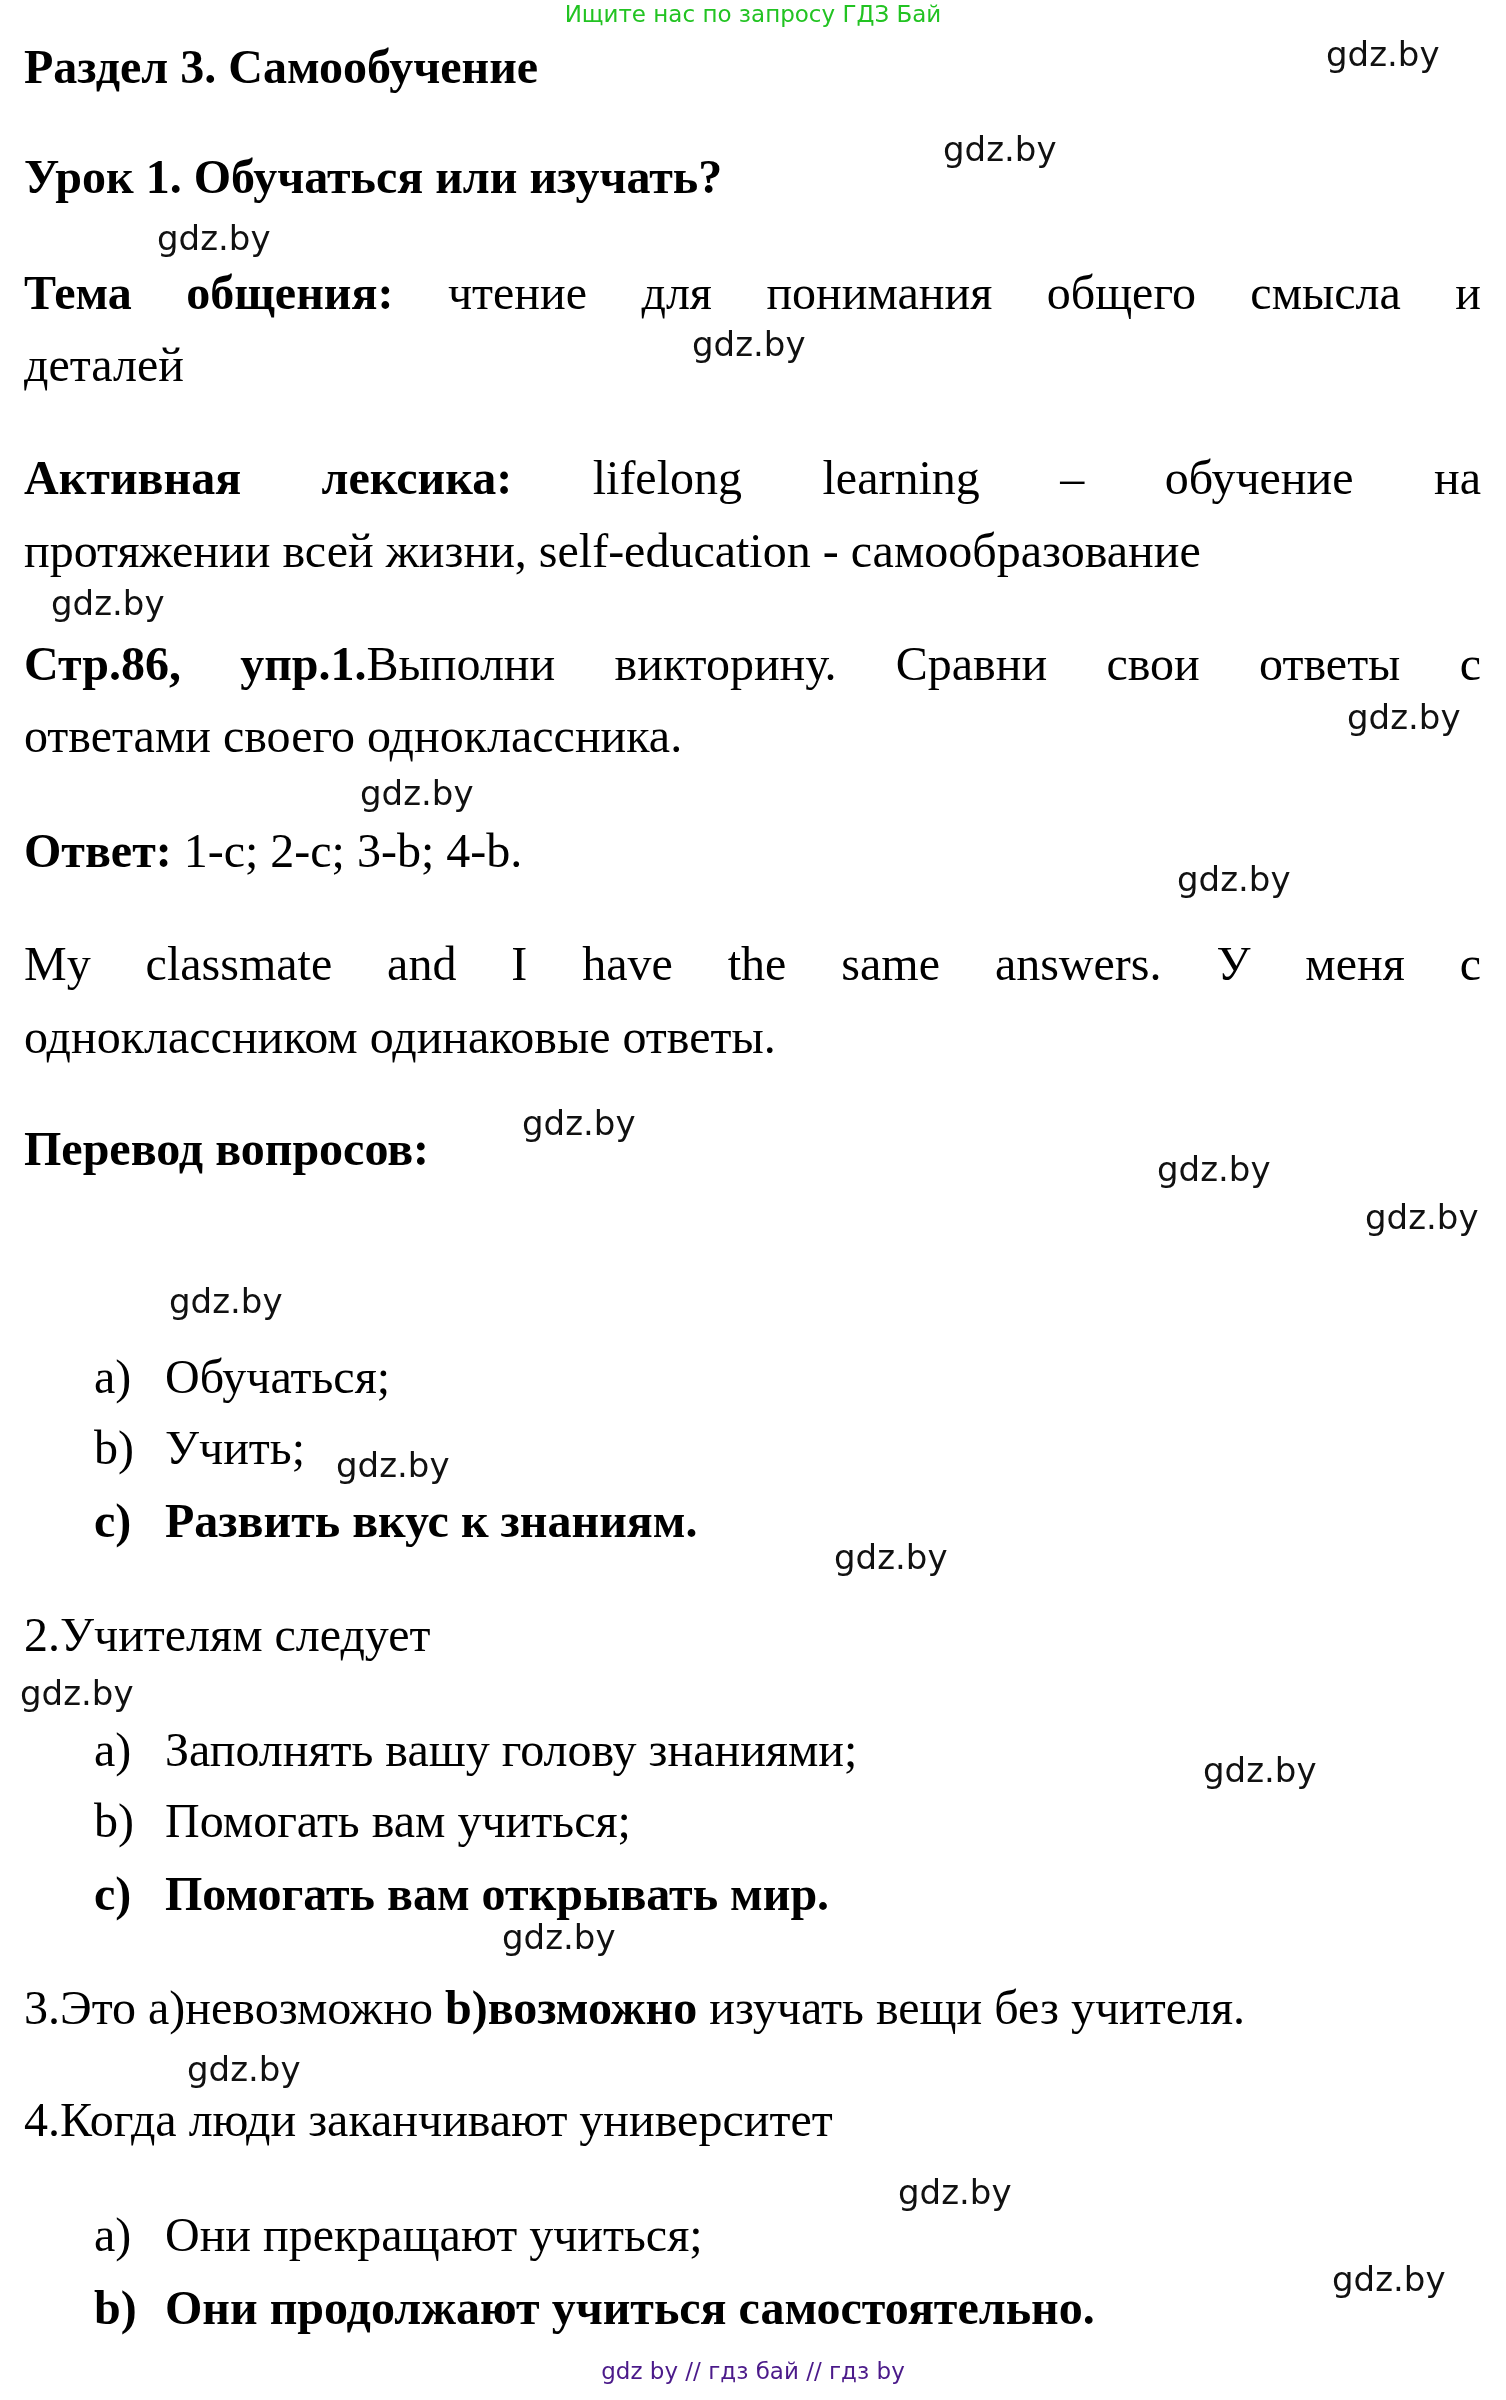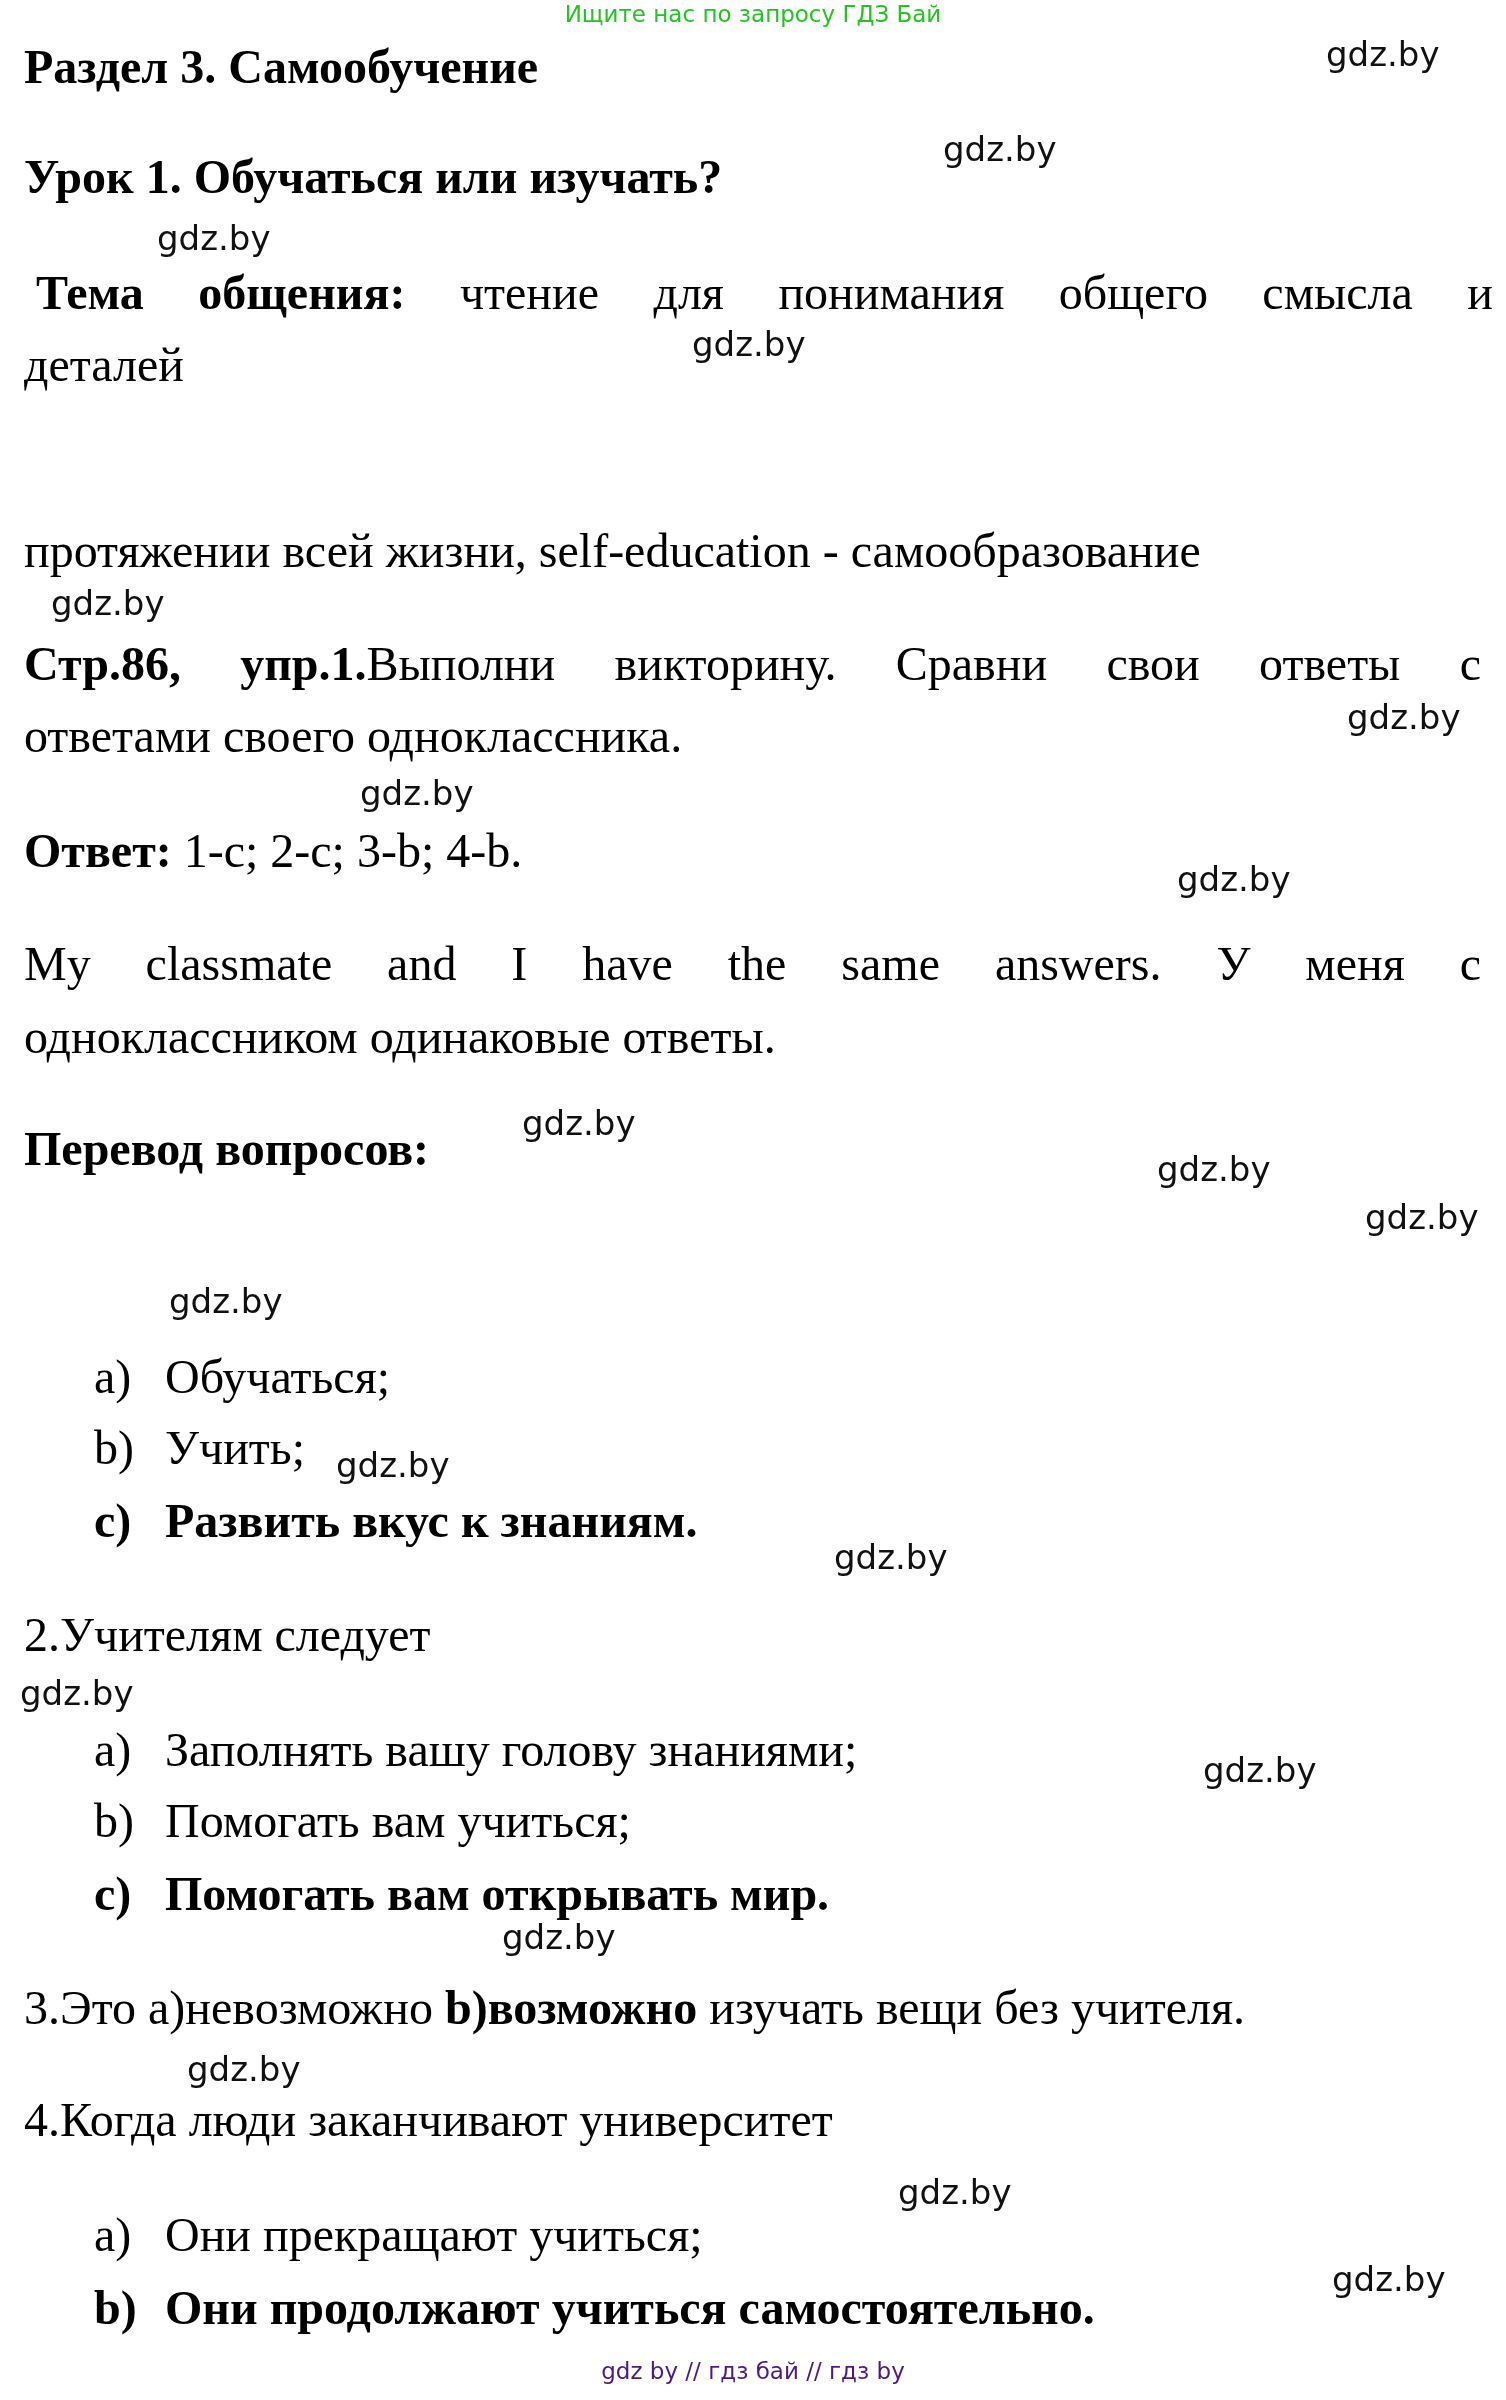--- a/index.html
+++ b/index.html
@@ -17,26 +17,30 @@
 </head>
 <body>
 
 <div class="page">
 
   <div class="top-banner">Ищите нас по запросу ГДЗ Бай</div>
 
   <div class="ln b" style="top:38px;">Раздел 3. Самообучение</div>
   <div class="ln b" style="top:148px;">Урок 1. Обучаться или изучать?</div>
 
-  <div class="ln just" style="top:264px;margin-left:12px;">
+  <div class="ln just" style="top:264px;">
     <span class="b">Тема общения:</span>
     <span>чтение для понимания общего смысла и</span>
   </div>
   <div class="ln" style="top:336px;">деталей</div>
 
+  <div class="ln just" style="top:449px;">
+    <span class="b">Активная лексика:</span>
+    <span>lifelong learning – обучение на</span>
+  </div>
   <div class="ln" style="top:522px;">протяжении всей жизни, self-education - самообразование</div>
 
   <div class="ln just" style="top:635px;">
     <span class="b">Стр.86, упр.1.</span><span>Выполни викторину. Сравни свои ответы с</span>
   </div>
   <div class="ln" style="top:707px;">ответами своего одноклассника.</div>
 
   <div class="ln" style="top:822px;">
     <span class="b">Ответ:</span><span> 1-c; 2-c; 3-b; 4-b.</span>
   </div>

